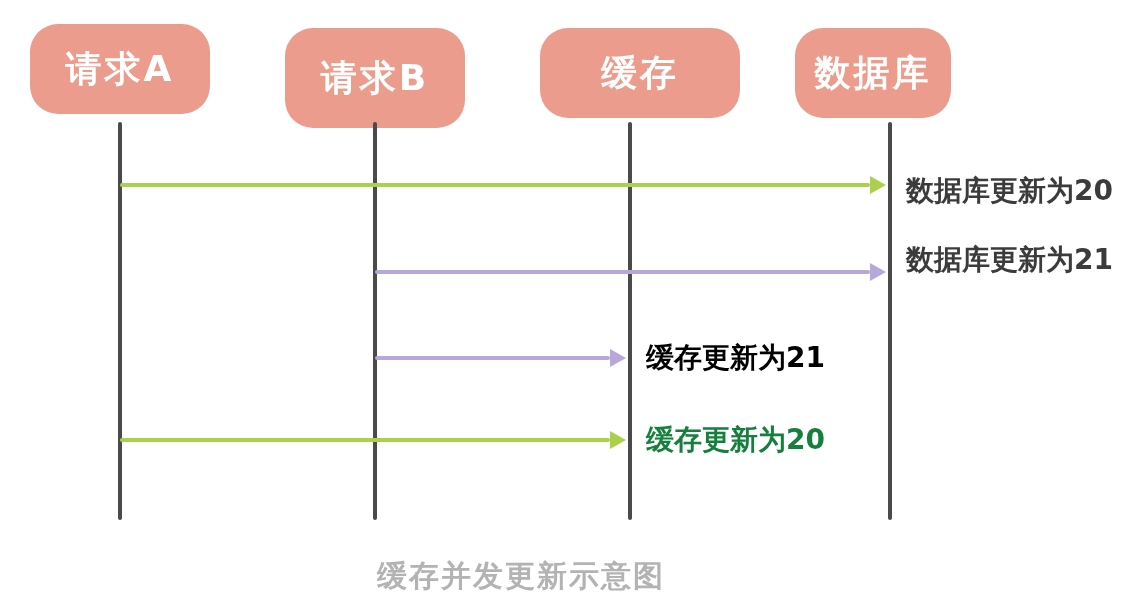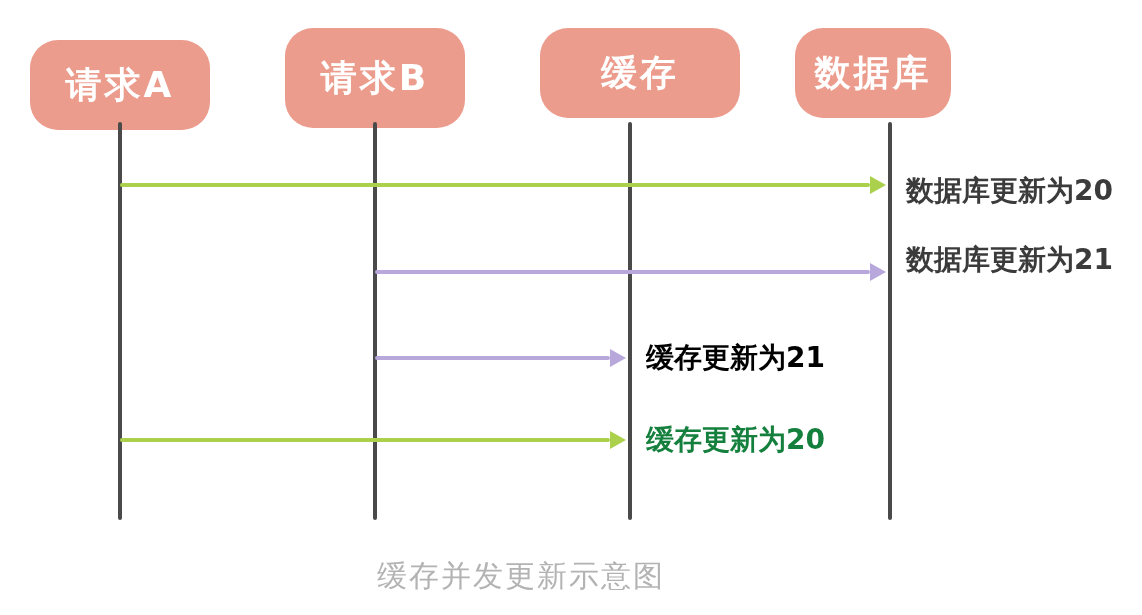--- a/index.html
+++ b/index.html
@@ -46,30 +46,30 @@
     line-height: 34px;
     white-space: nowrap;
   }
   .caption {
     position: absolute;
     left: 0;
     right: 100px;
     top: 556px;
     text-align: center;
     font-size: 30px;
-    font-weight: normal;
+    font-weight: bold;
     letter-spacing: 2px;
   }
 </style>
 </head>
 <body>
 
 <div id="canvas" style="background: rgb(255, 255, 255);">
   <div class="caption" style="color: rgb(179, 179, 179);">缓存并发更新示意图</div>
-<div class="actor" style="left: 30px; top: 40px; width: 180px; height: 90px; background: rgb(236, 156, 140); color: rgb(255, 255, 255);">
+<div class="actor" style="left: 30px; top: 24px; width: 180px; height: 90px; background: rgb(236, 156, 140); color: rgb(255, 255, 255);">
       <span>请求A</span>
     </div>
     <div class="lifeline" style="left: 118px; top: 122px; height: 398px; background: rgb(74, 74, 74);"></div>
     <div class="actor" style="left: 285px; top: 28px; width: 180px; height: 100px; background: rgb(236, 156, 140); color: rgb(255, 255, 255);">
       <span>请求B</span>
     </div>
     <div class="lifeline" style="left: 373px; top: 122px; height: 398px; background: rgb(74, 74, 74);"></div>
     <div class="actor" style="left: 540px; top: 28px; width: 200px; height: 90px; background: rgb(236, 156, 140); color: rgb(255, 255, 255);">
       <span>缓存</span>
     </div>

